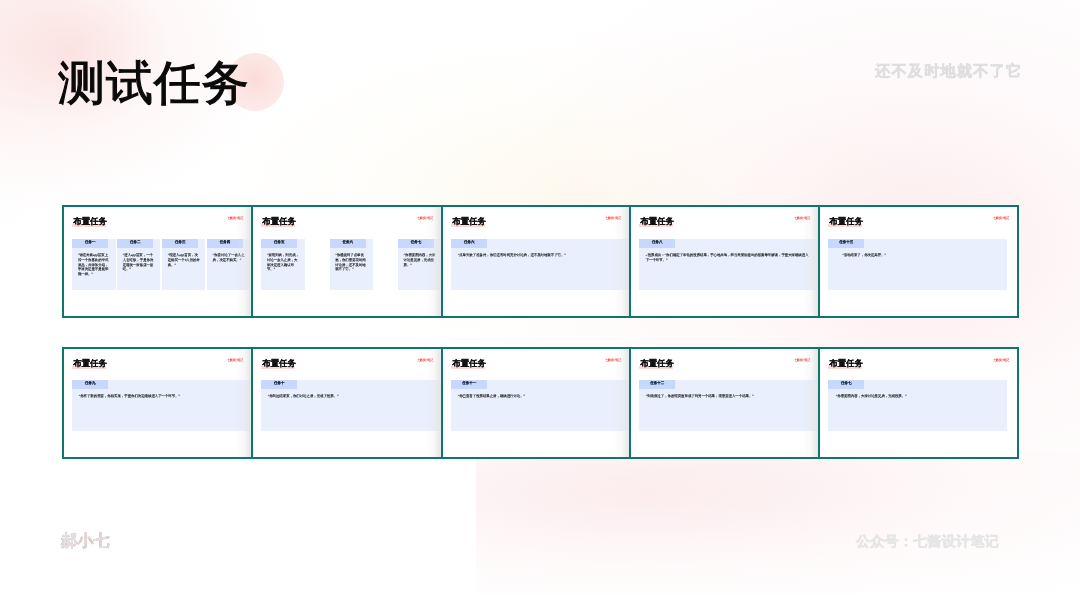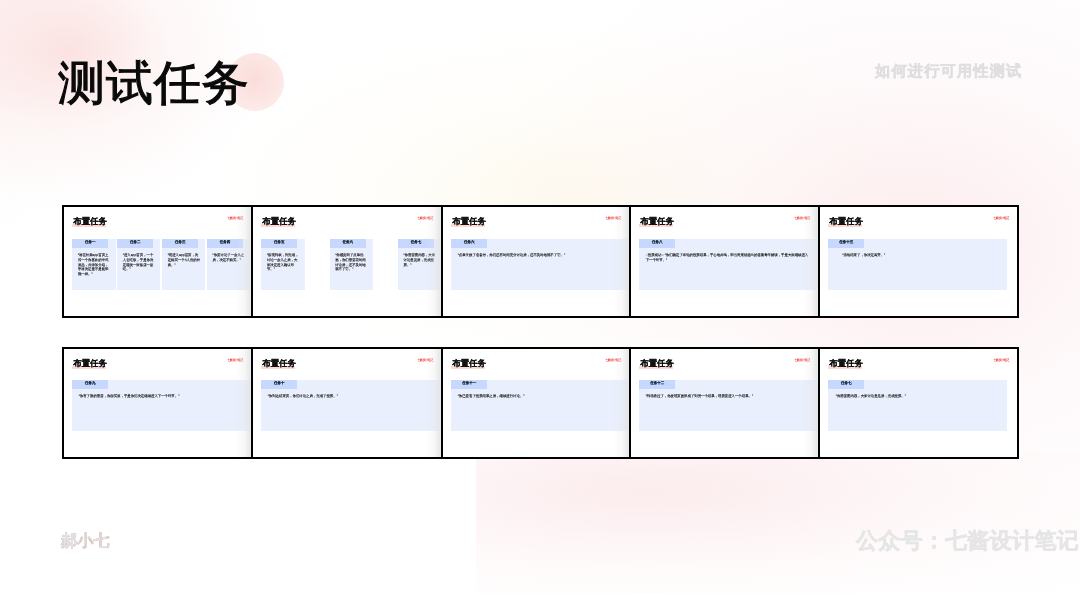--- a/index.html
+++ b/index.html
@@ -24,25 +24,25 @@
   .bg-pink-br{position:absolute;left:476px;top:452px;width:604px;height:142px;
     background:radial-gradient(ellipse at 28% 28%, rgba(251,231,233,0.80) 0%, rgba(254,244,245,0.40) 55%, rgba(255,255,255,0) 100%);}
   .title-circle{position:absolute;left:226px;top:53px;width:58px;height:58px;border-radius:50%;
     background:radial-gradient(circle at 50% 45%, rgba(250,216,213,0.88) 0%, rgba(251,224,221,0.78) 55%, rgba(252,232,229,0.58) 100%);}
   .page-title{position:absolute;left:58px;top:56px;font-size:47px;line-height:54px;font-weight:400;color:#0a0a0a;
     letter-spacing:0.9px;-webkit-text-stroke:1.15px #0a0a0a;}
   .kicker{position:absolute;left:875px;top:63px;font-size:15.2px;line-height:17px;font-weight:700;color:#dfdfdf;letter-spacing:1.2px;
     -webkit-text-stroke:0.5px #dfdfdf;}
   .foot-left{position:absolute;left:61px;top:533px;font-size:16px;line-height:18px;font-weight:700;color:#b91c1c;letter-spacing:0.2px;
     -webkit-text-stroke:0.5px #e2e2e2;}
-  .foot-right{position:absolute;left:856px;top:532px;font-size:22px;line-height:18px;font-weight:700;color:#e6e6e6;letter-spacing:0.3px;
+  .foot-right{position:absolute;left:856px;top:532px;font-size:14px;line-height:18px;font-weight:700;color:#e6e6e6;letter-spacing:0.3px;
     -webkit-text-stroke:0.5px #e6e6e6;}
 
   .grid{position:absolute;left:62px;top:205px;}
-  .card{position:relative;background:#fff;border:2px solid #000000;box-sizing:border-box;overflow:hidden;margin-right:-2px;}
+  .card{position:relative;background:#fff;border:2px solid #0f766e;box-sizing:border-box;overflow:hidden;margin-right:-2px;font-family:Liberation Serif, serif;}
   .card-title{position:absolute;left:9.2px;top:9.4px;font-size:8.5px;line-height:10px;font-weight:900;color:#111;letter-spacing:-0.05px;z-index:2;-webkit-text-stroke:0.18px #111;}
   .card-title-hl{position:absolute;left:8.3px;top:17.1px;height:2.9px;background:#fcd9d4;z-index:1;}
   .card-mark{position:absolute;right:8.2px;top:10.3px;font-size:3.05px;line-height:3.6px;font-weight:700;color:#ef4a42;letter-spacing:-0.45px;}
   .box{position:absolute;background:#e9effd;}
   .box-head{position:absolute;background:#c6d8fe;}
   .box-head span{position:absolute;left:0;right:0;top:2.35px;transform:translateZ(0);text-align:center;font-size:3.5px;line-height:3.9px;font-weight:700;color:#1b2536;-webkit-text-stroke:0.14px #1b2536;}
   .card-shadow{position:absolute;right:0;top:0;bottom:0;width:15px;pointer-events:none;z-index:5;
     background:linear-gradient(to right, rgba(232,232,232,0) 0%, rgba(230,230,230,0.30) 55%, rgba(226,228,227,0.85) 93%, rgba(228,240,238,0.9) 100%);}
   .box-body{position:absolute;font-size:3.4px;line-height:4.72px;color:#1a1a1a;-webkit-text-stroke:0.12px #1a1a1a;}
 </style>
@@ -52,21 +52,21 @@
 <div class="bg">
   <div class="bg-pink-tl"></div>
   <div class="bg-pink-tl2"></div>
   <div class="bg-cream"></div>
   <div class="bg-pink-mr"></div>
   <div class="bg-pink-br"></div>
 </div>
 
 <div class="title-circle"></div>
 <div class="page-title">测试任务</div>
-<div class="kicker">如何进行可用性测试</div>
+<div class="kicker">还不及时地就不了它</div>
 <div class="foot-left">郝小七</div>
 <div class="foot-right">公众号：七酱设计笔记</div>
 
 <div id="grid" class="grid">
     <div class="card" style="position: absolute; left: 0px; top: 0px; width: 191px; height: 113px; transform: translateZ(0px);">
       <div class="card-title-hl" style="width: 34px;"></div>
       <div class="card-title">布置任务</div>
       <div class="card-shadow"></div>
       <div class="card-mark">七酱设计笔记</div>
       <div class="box" style="left: 8.3px; top: 32.1px; width: 43.3px; height: 51px;">

